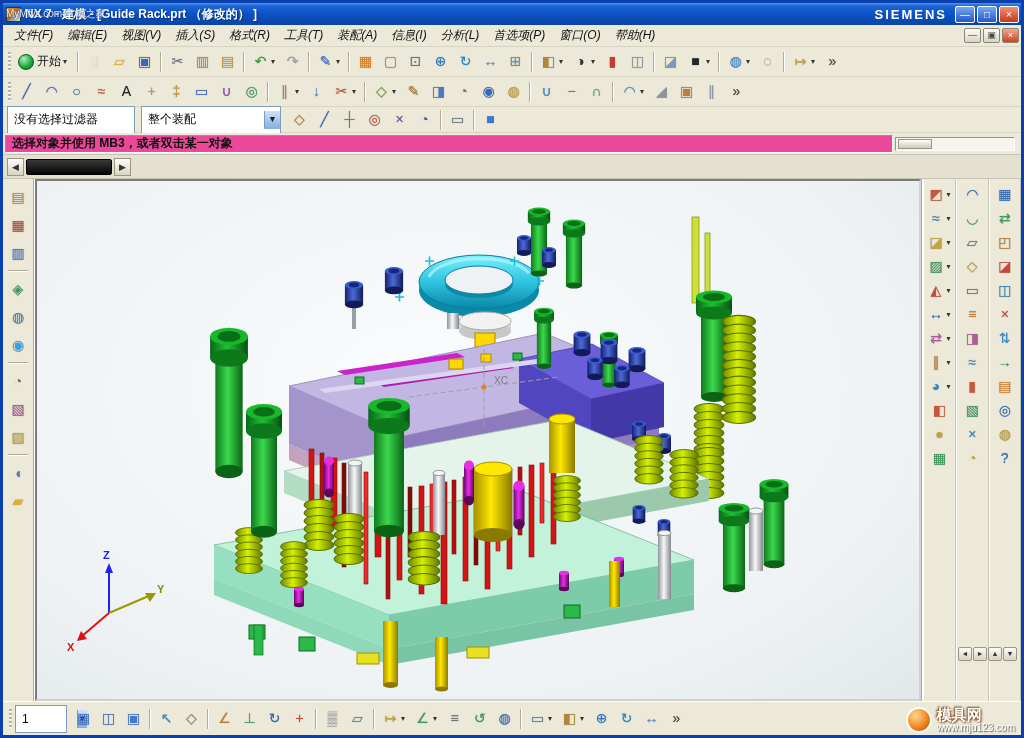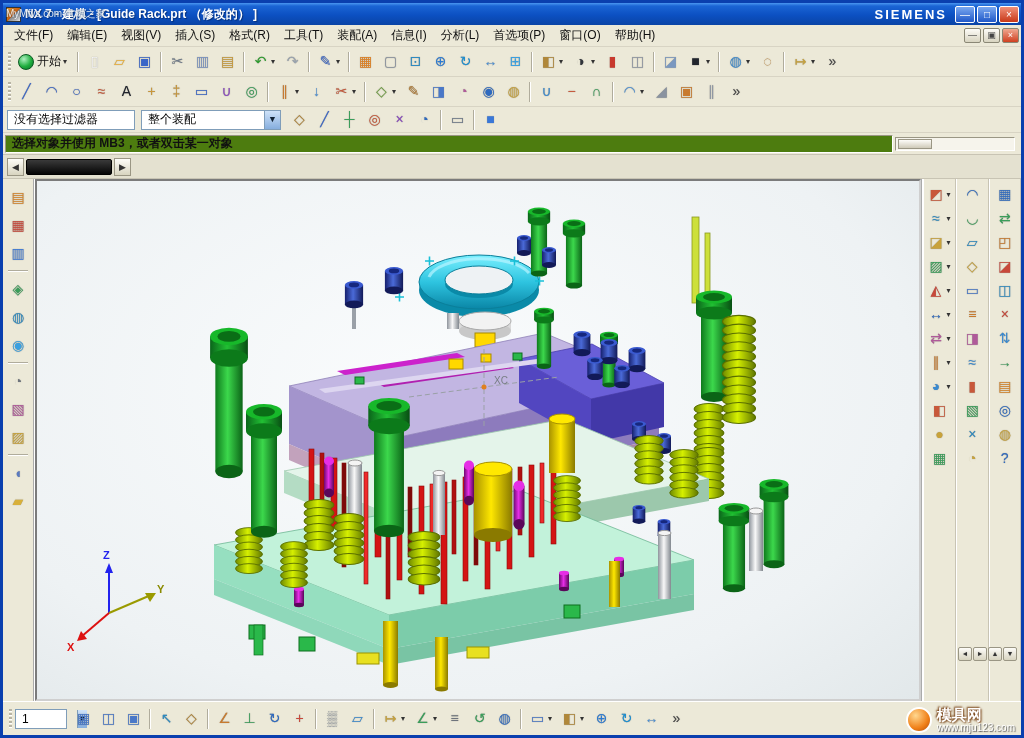--- a/index.html
+++ b/index.html
@@ -17,21 +17,21 @@
   .wtitle { font-weight:bold; font-size:12px; white-space:nowrap; text-shadow:1px 1px 1px #05307a; }
   .brand { margin-left:auto; font-weight:bold; letter-spacing:2px; font-size:13px; margin-right:8px; }
   .wbtn { width:20px; height:17px; margin-right:2px; border:1px solid #fff; border-radius:2px;
     background:linear-gradient(180deg,#7aa8f0,#2058c8); color:#fff; font-size:10px; line-height:15px; text-align:center; }
   .wbtn.closefix { background:linear-gradient(180deg,#f09078,#c83818); }
   .wm-top { position:absolute; left:3px; top:4px; color:#fff; opacity:.85; font-size:10px; z-index:5; text-shadow:0 0 2px #135; }
 
   
   .menubar { position:absolute; left:0; top:22px; width:1018px; height:22px; background:#ece9d8;
     border-bottom:1px solid #d8d4c4; display:flex; align-items:center; padding-left:4px; }
-  .menu-item { padding:2px 7px; color:#111; cursor:default; }
+  .menu-item { padding:2px 7px; color:#111; cursor:default;font-style:italic; }
   .childctl { margin-left:auto; display:flex; margin-right:2px; }
   .cbtn { width:17px; height:15px; margin-left:2px; border:1px solid #8a8775; border-radius:2px;
     background:linear-gradient(180deg,#fdfcf8,#d8d4c0); color:#444; font-size:9px; line-height:13px; text-align:center; }
   .cbtn.cclose { background:linear-gradient(180deg,#f0a890,#d04020); color:#fff; }
 
   
   .trow { position:absolute; left:0; width:1018px; background:#ece9d8; border-bottom:1px solid #d8d4c4;
     display:flex; align-items:center; padding:0 2px; }
   #trow1 { top:44px;  height:30px; }
   #trow2 { top:74px;  height:30px; }
@@ -42,32 +42,32 @@
   .tcaret { font-size:8px; color:#333; width:7px; }
   .tsep { width:2px; height:20px; margin:0 3px; border-left:1px solid #b0ac9c; border-right:1px solid #fff; }
   .start-btn { padding:0 3px; }
   .orb { width:16px; height:16px; border-radius:50%; margin-right:3px;
     background:radial-gradient(circle at 35% 30%,#aef0c0,#1fae3e 55%,#0b6e2a); border:1px solid #0a5a22; }
   .start-label { font-size:12px; color:#111; margin-right:2px; }
 
   
   .selbar { position:absolute; left:0; top:104px; width:1018px; height:26px; background:#ece9d8;
     border-bottom:1px solid #d8d4c4; display:flex; align-items:center; padding:0 4px; }
-  .combo { display:inline-flex; align-items:center; height:20px; border:1px solid #7f9db9; background:#fff; margin-right:6px;gap:42px; }
+  .combo { display:inline-flex; align-items:center; height:28px; border:1px solid #7f9db9; background:#fff; margin-right:6px;gap:42px; }
   .combo .cval { padding:0 6px; font-size:12px; white-space:nowrap; }
   .combo .carrow { width:16px; height:18px; background:linear-gradient(180deg,#cfe2f8,#86aede); border-left:1px solid #7f9db9;
     color:#123; font-size:9px; line-height:18px; text-align:center; }
   .combo.filter { width:128px; } .combo.filter .cval { flex:1; }
   .combo.scope { width:140px;font-family:Liberation Mono, monospace; } .combo.scope .cval { flex:1; }
 
   
   .statusbar { position:absolute; left:0; top:130px; width:1018px; height:22px; background:#ece9d8;
     border-bottom:1px solid #c8c4b4; display:flex; align-items:center; }
   .prompt-cell { flex:1; height:18px; margin:0 2px; border:1px solid; border-color:#9a9684 #fff #fff #9a9684;
-    background:#4d7c0f; display:flex; align-items:center; padding:0 6px; font-weight:bold; color:#111; }
+    background:#ec4899; display:flex; align-items:center; padding:0 6px; font-weight:bold; color:#111; }
   .slider-cell { width:120px; height:14px; margin-right:6px; border:1px solid; border-color:#9a9684 #fff #fff #9a9684; background:#f6f4ec; position:relative; }
   .slider-thumb { position:absolute; left:2px; top:1px; width:34px; height:10px; background:linear-gradient(180deg,#fdfcf8,#cfcaB8); border:1px solid #9a9684; }
 
   
   .tabrow { position:absolute; left:0; top:152px; width:1018px; height:24px; background:#e4e1d0;
     border-bottom:1px solid #c8c4b4; display:flex; align-items:center; padding-left:2px; }
   .tab-arrow { width:17px; height:18px; border:1px solid #9a9684; background:linear-gradient(180deg,#fdfcf8,#d8d4c0);
     text-align:center; line-height:16px; font-size:9px; color:#333; margin:0 2px; }
   .dock-handle { width:86px; height:16px; background:linear-gradient(180deg,#3a3a3a,#050505); border:1px solid #000; border-radius:2px; }
 

